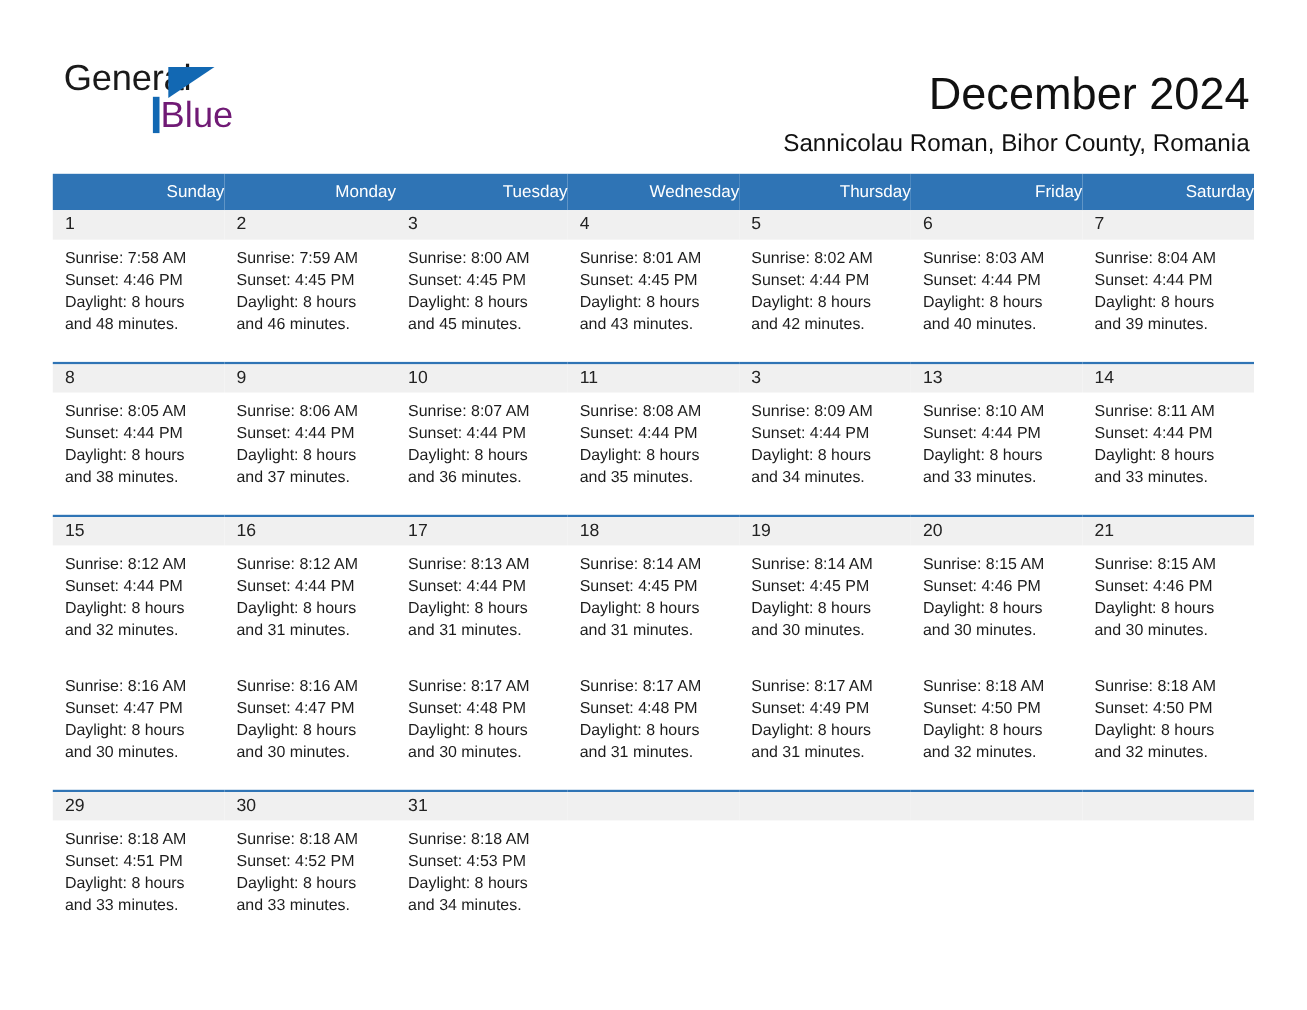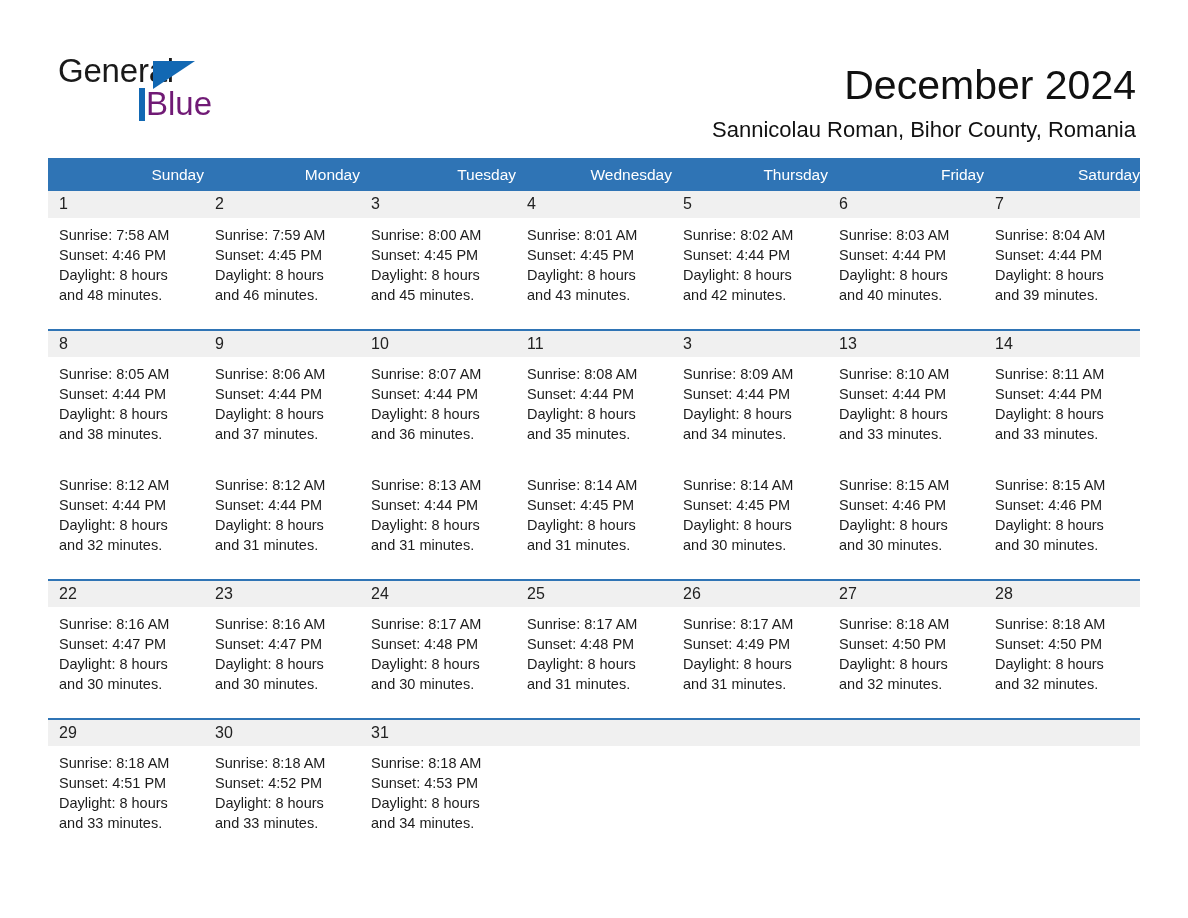--- a/index.html
+++ b/index.html
@@ -287,20 +287,29 @@
 Daylight: 8 hours
 and 33 minutes.</div>
             </td>
             <td>
               <div class="info">Sunrise: 8:11 AM
 Sunset: 4:44 PM
 Daylight: 8 hours
 and 33 minutes.</div>
             </td>
           </tr>
+          <tr class="daynum-row">
+            <td>15</td>
+            <td>16</td>
+            <td>17</td>
+            <td>18</td>
+            <td>19</td>
+            <td>20</td>
+            <td>21</td>
+          </tr>
           <tr class="info-row">
             <td>
               <div class="info">Sunrise: 8:12 AM
 Sunset: 4:44 PM
 Daylight: 8 hours
 and 32 minutes.</div>
             </td>
             <td>
               <div class="info">Sunrise: 8:12 AM
 Sunset: 4:44 PM
@@ -330,29 +339,20 @@
 Sunset: 4:46 PM
 Daylight: 8 hours
 and 30 minutes.</div>
             </td>
             <td>
               <div class="info">Sunrise: 8:15 AM
 Sunset: 4:46 PM
 Daylight: 8 hours
 and 30 minutes.</div>
             </td>
-          </tr>
-          <tr class="daynum-row">
-            <td>22</td>
-            <td>23</td>
-            <td>24</td>
-            <td>25</td>
-            <td>26</td>
-            <td>27</td>
-            <td>28</td>
           </tr>
           <tr class="info-row">
             <td>
               <div class="info">Sunrise: 8:16 AM
 Sunset: 4:47 PM
 Daylight: 8 hours
 and 30 minutes.</div>
             </td>
             <td>
               <div class="info">Sunrise: 8:16 AM

